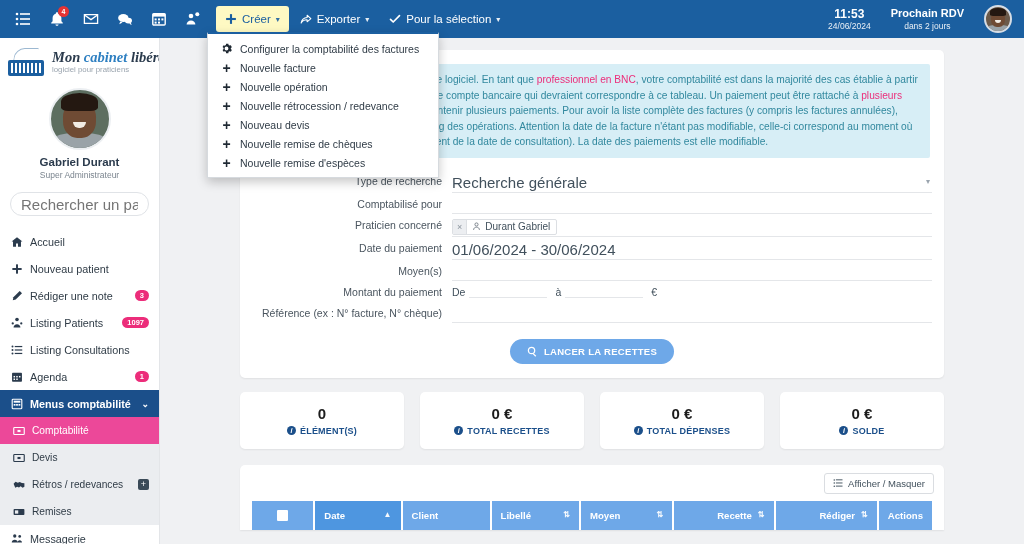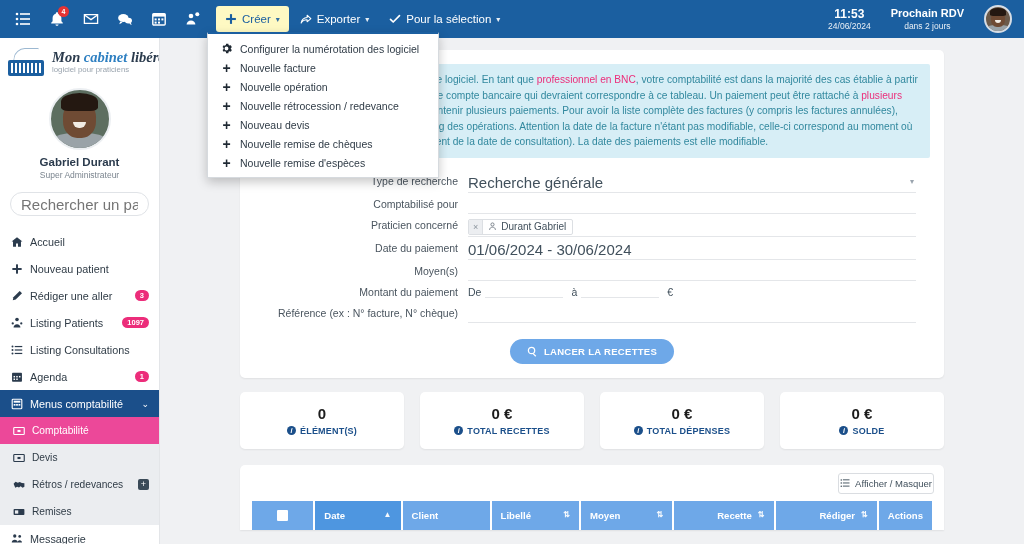--- a/index.html
+++ b/index.html
@@ -116,21 +116,21 @@
     font-size: 10.8px; color: #2f3b46; cursor: pointer;
   }
   .menu-item .mi-ico { width: 13px; display: flex; justify-content: center; color: #2b3b4d; }
   .menu-item .mi-ico svg { width: 12px; height: 12px; fill: currentColor; }
   .menu-item .mi-label { flex: 1; white-space: nowrap; }
   .pill {
     background: #ec2d7a; color: #fff; font-size: 7.5px; font-weight: bold;
     border-radius: 9px; padding: 1.5px 5px; line-height: 1;
   }
   .menu-item.group-active {
-    background: #1b4f8a; color: #fff; font-weight: normal;
+    background: #1b4f8a; color: #fff; font-weight: bold;
   }
   .menu-item.group-active .mi-ico { color: #fff; }
   .menu-item.sub { background: #ebedf0; font-size: 10.2px; padding-left: 12px; }
   .menu-item.sub.active { background: #ec4899; color: #fff; }
   .menu-item.sub.active .mi-ico { color: #fff; }
   .sq-plus {
     width: 11px; height: 11px; background: #3a4a58; color: #fff;
     border-radius: 2px; font-size: 9px; line-height: 10px; text-align: center;
   }
 
@@ -148,21 +148,21 @@
   }
   #search-card { margin-top: 12px; padding: 14px 0 14px; }
   .alert {
     background: #d7eef6; color: #31889e;
     margin: 0 14px; padding: 8px 12px;
     font-size: 10.2px; line-height: 1.52;
     border-radius: 2px;
   }
   .alert .hi { color: #ec2d7a; }
 
-  .form { margin-top: 14px; padding: 0 28px; }
+  .form { margin-top: 14px; padding: 0 12px; }
   .frow { display: flex; align-items: flex-start; margin-bottom: 2px; min-height: 18px; }
   .flabel {
     width: 200px; text-align: right; padding-right: 10px;
     font-size: 10.5px; color: #4a555f; padding-top: 3px;
   }
   .fctrl { flex: 1; border-bottom: 1px solid #e4e6e9; min-height: 19px; padding-bottom: 1px; }
   .fctrl.noline { border-bottom: none; }
   .fval { font-size: 15px; color: #41505c; padding-top: 2px; }
   .fselect { display: flex; align-items: center; justify-content: space-between; }
   .fselect .caret { font-size: 8px; color: #9aa4ae; padding-right: 2px; }
@@ -212,21 +212,21 @@
     line-height: 9px; text-align: center; font-style: italic; font-weight: bold;
   }
 
   #table-card { margin: 16px 80px 0; background: #fff; border-radius: 5px 5px 0 0;
     box-shadow: 0 1px 2px rgba(0,0,0,.07); padding: 8px 10px 0; }
   #toggle-cols-wrap { display: flex; justify-content: flex-end; }
   #toggle-cols {
     display: inline-flex; align-items: center; gap: 5px;
     border: 1px solid #dadde1; border-radius: 3px;
     background: #fff; font-size: 9.5px; color: #41505c;
-    padding: 4px 1px; cursor: pointer;
+    padding: 4px 8px; cursor: pointer;
   }
   #toggle-cols svg { width: 10px; height: 10px; fill: #41505c; }
   table { width: 100%; border-collapse: separate; border-spacing: 2px 0; margin-top: 7px; }
   thead th {
     background: #6ea8e8; color: #fff;
     font-size: 9.6px; font-weight: bold;
     height: 29px; padding: 0 9px; white-space: nowrap;
   }
   thead th.sorted { background: #4e96e0; }
   th .th-in { display: flex; align-items: center; gap: 6px; }
@@ -402,21 +402,21 @@
         </svg>
       </span>
     <span class="mi-label">Nouveau patient</span>
   </div>
   <div class="menu-item">
     <span class="mi-ico">
         <svg viewBox="0 0 16 16">
           <path d="M11.6 1.3l3.1 3.1-8.4 8.4-3.9.8.8-3.9z"></path>
         </svg>
       </span>
-    <span class="mi-label">Rédiger une aller</span>
+    <span class="mi-label">Rédiger une note</span>
     <span class="pill">3</span>
   </div>
   <div class="menu-item">
     <span class="mi-ico">
         <svg viewBox="0 0 16 16">
           <circle cx="8" cy="3.4" r="2.4"></circle>
           <path d="M3.4 14c0-2.6 2-4.3 4.6-4.3S12.6 11.4 12.6 14z"></path>
           <circle cx="2.3" cy="8.6" r="1.5"></circle>
           <circle cx="13.7" cy="8.6" r="1.5"></circle>
         </svg>
@@ -694,21 +694,21 @@
   </div>
 </div>
 
 <div id="create-menu">
   <div class="dd-item">
     <span class="dd-ico">
         <svg viewBox="0 0 16 16">
           <path d="M8 5.2a2.8 2.8 0 100 5.6 2.8 2.8 0 000-5.6zm6.3 3.6l1.5 1.2-1.5 2.6-1.8-.6a6 6 0 01-1.5.9l-.3 1.9H7.4l-.3-1.9a6 6 0 01-1.5-.9l-1.8.6L2.3 10l1.5-1.2a6 6 0 010-1.7L2.3 5.9l1.5-2.6 1.8.6a6 6 0 011.5-.9L7.4 1h3.3l.3 1.9a6 6 0 011.5.9l1.8-.6L15.8 6l-1.5 1.2a6 6 0 010 1.6z"></path>
         </svg>
       </span>
-    <span>Configurer la numérotation des logiciel</span>
+    <span>Configurer la comptabilité des factures</span>
   </div>
   <div class="dd-item">
     <span class="dd-ico">
         <span class="plus-glyph">+</span>
       </span>
     <span>Nouvelle facture</span>
   </div>
   <div class="dd-item">
     <span class="dd-ico">
         <span class="plus-glyph">+</span>

